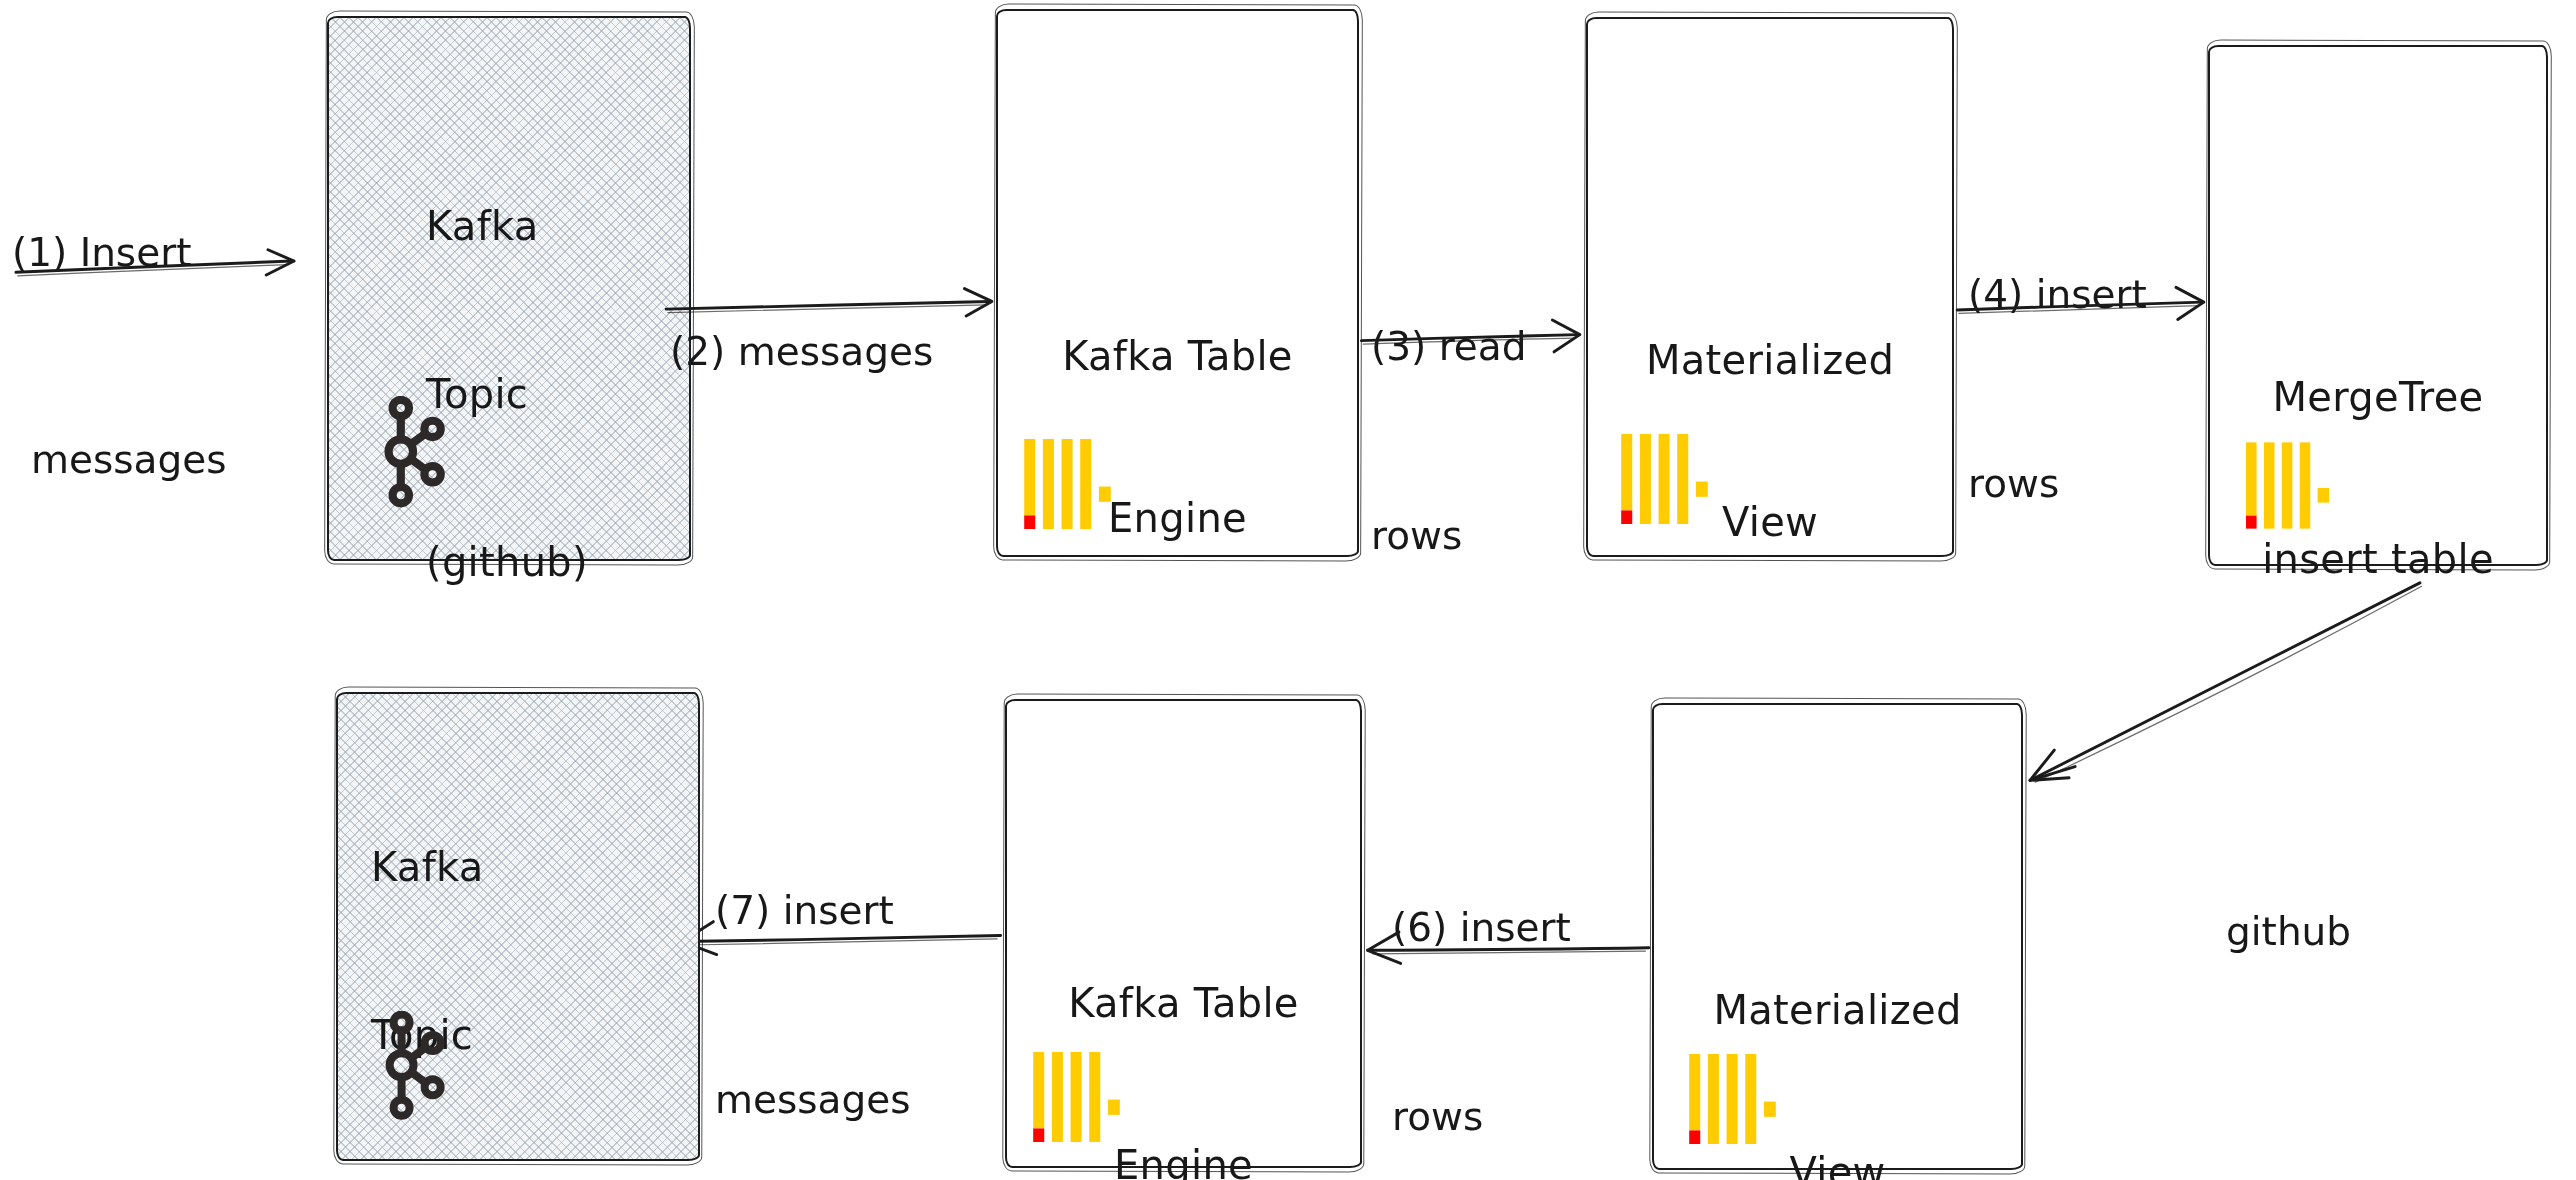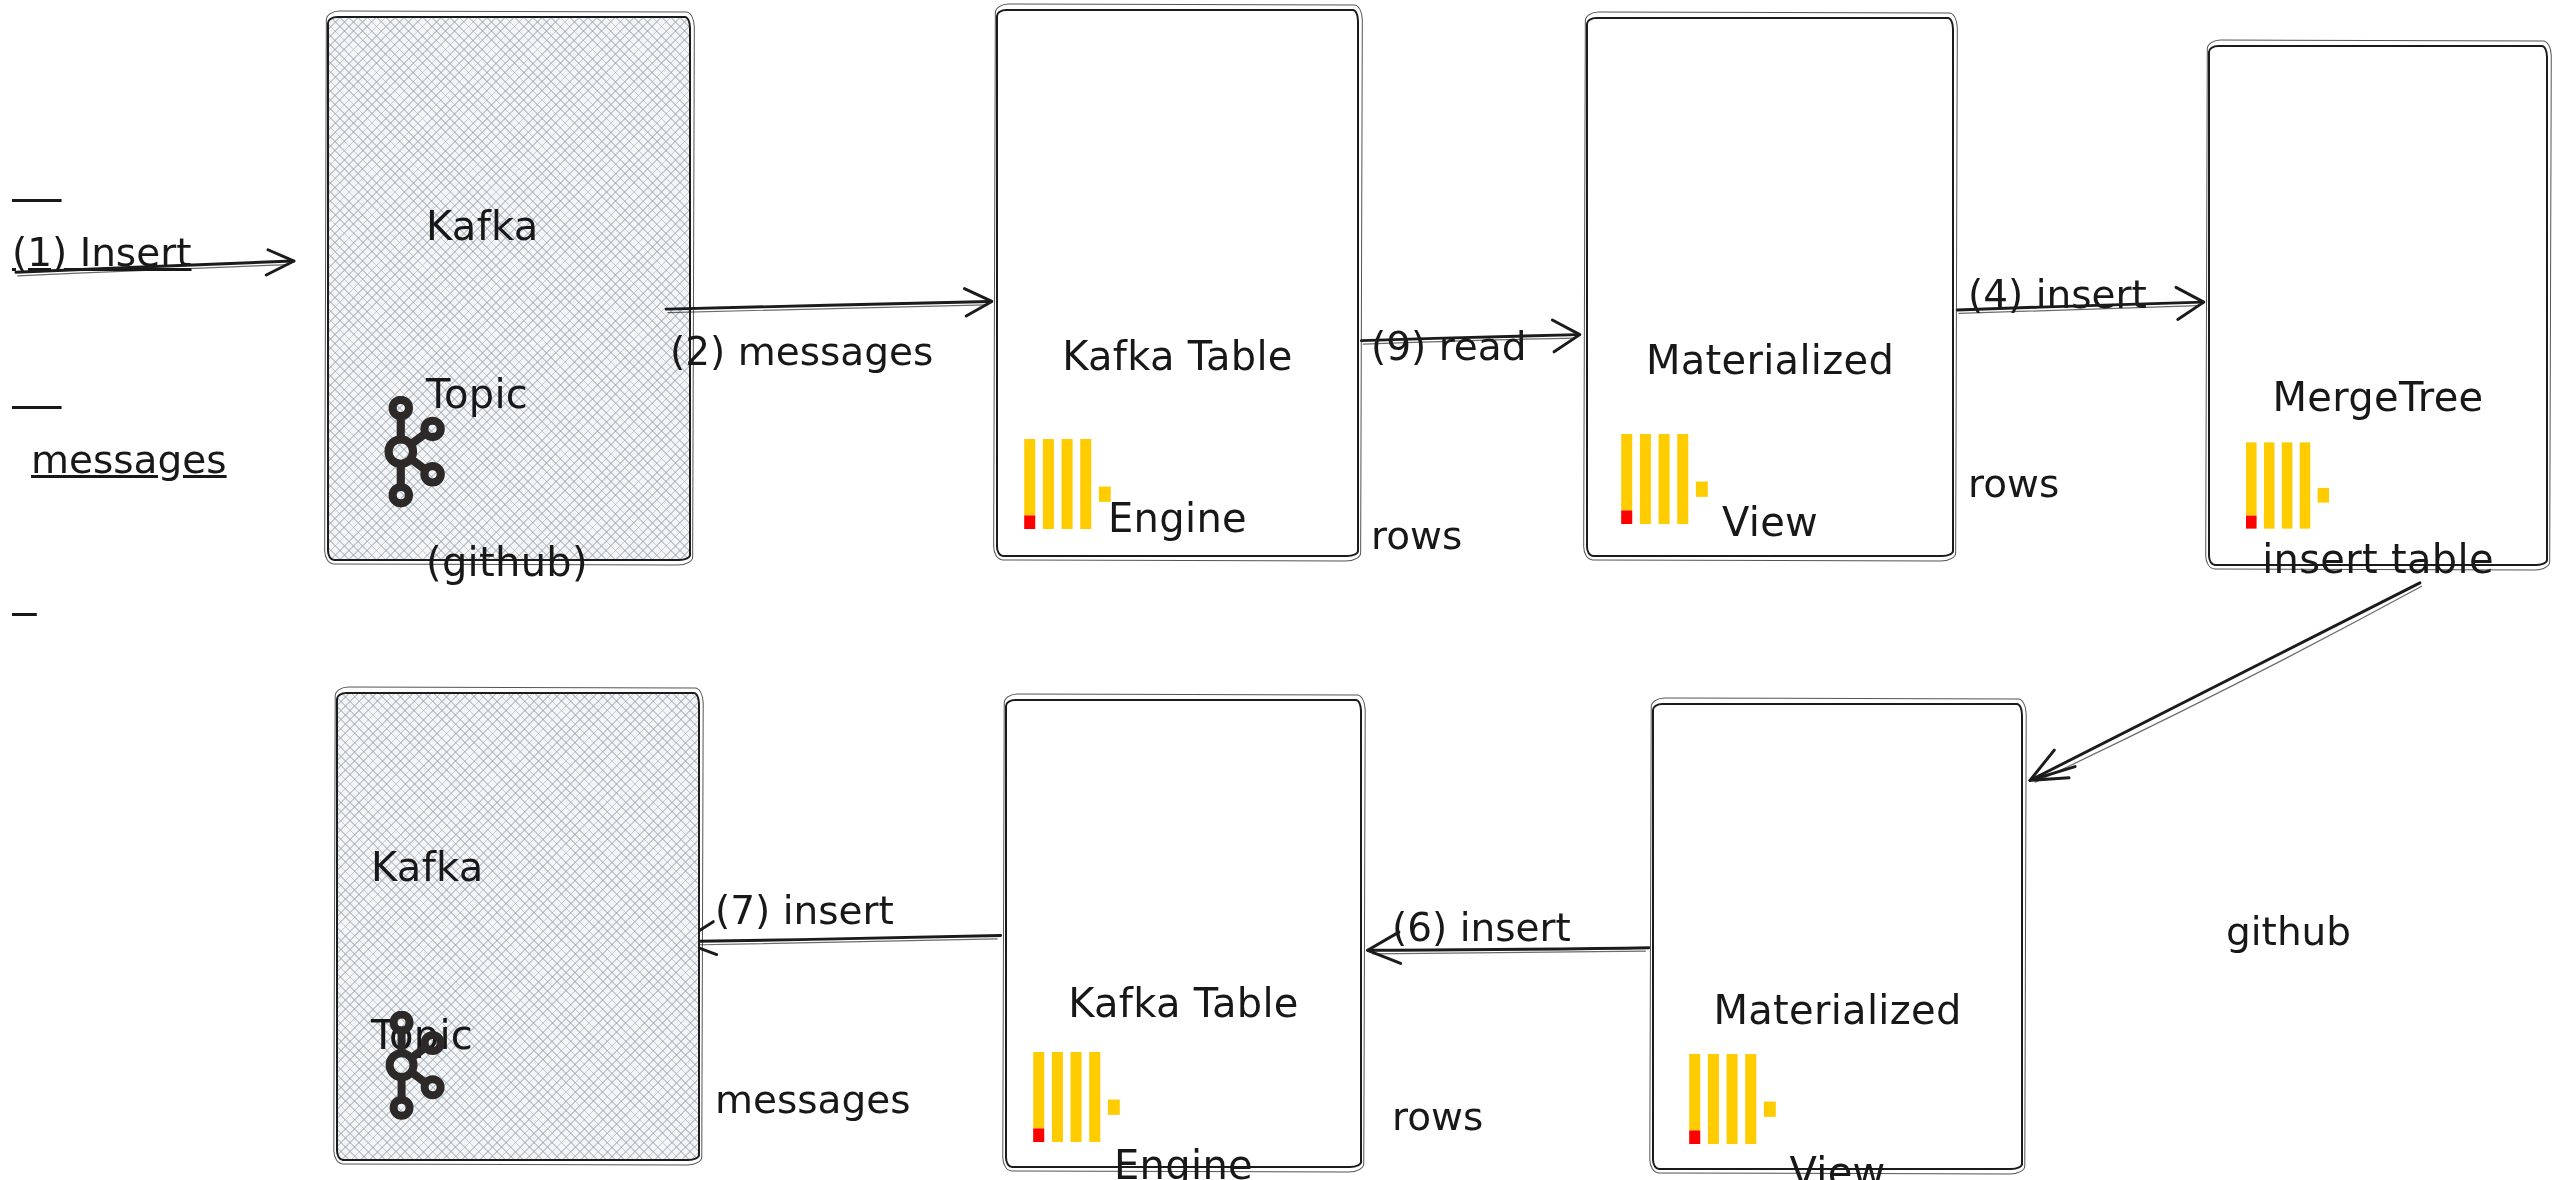--- a/index.html
+++ b/index.html
@@ -34,21 +34,21 @@
   svg.arrow path.ghost { stroke-width:1.4; opacity:.65; }
 
   svg.icon { position:absolute; }
   .kafka-icon circle, .kafka-icon path { fill:none; stroke-width:9; }
 </style>
 </head>
 <body>
 
 <div class="canvas">
 
-  <div class="edge-label" style="left:12px; top:80px; line-height:69px;text-decoration:underline;">
+  <div class="edge-label" style="left:12px; top:80px; line-height:69px;">
     <div>(1) Insert</div>
     <div style="padding-left:19px">messages</div>
   </div>
   <svg class="arrow" style="left:8.7px; top:248px;" width="292" height="40" viewBox="0 0 336 46">
     <path d="M8,28 C110,24 230,18 326,15"></path>
     <path class="ghost" d="M10,32 C120,27 240,22 322,19"></path>
     <path d="M298,2 L328,15 M296,31 L328,15"></path>
   </svg>
 
   <div class="node hatched" style="left:293px; top:15.6px; width:364px; height:545px;">
@@ -87,21 +87,21 @@
       <rect x="0" y="0" width="13" height="90" fill="#ffcc00"></rect>
       <rect x="0" y="90" width="13" height="16" fill="#ff0000"></rect>
       <rect x="22" y="0" width="13" height="106" fill="#ffcc00"></rect>
       <rect x="44" y="0" width="13" height="106" fill="#ffcc00"></rect>
       <rect x="66" y="0" width="13" height="106" fill="#ffcc00"></rect>
       <rect x="88" y="56" width="14" height="18" fill="#ffcc00"></rect>
     </svg>
   </div>
 
   <div class="edge-label" style="left:1371px; top:189px;">
-    <div>(9) read</div>
+    <div>(3) read</div>
     <div>rows</div>
   </div>
   <svg class="arrow" style="left:1355px; top:314px;" width="233" height="43" viewBox="0 0 268 50">
     <path d="M6,31 C90,28 180,26 258,24"></path>
     <path class="ghost" d="M8,35 C100,32 190,29 254,28"></path>
     <path d="M228,7 L260,24 M230,44 L260,24"></path>
   </svg>
 
   <div class="node" style="left:1586px; top:17.4px; width:368px; height:540px;">
     <div class="node-label center" style="top:206px;">

